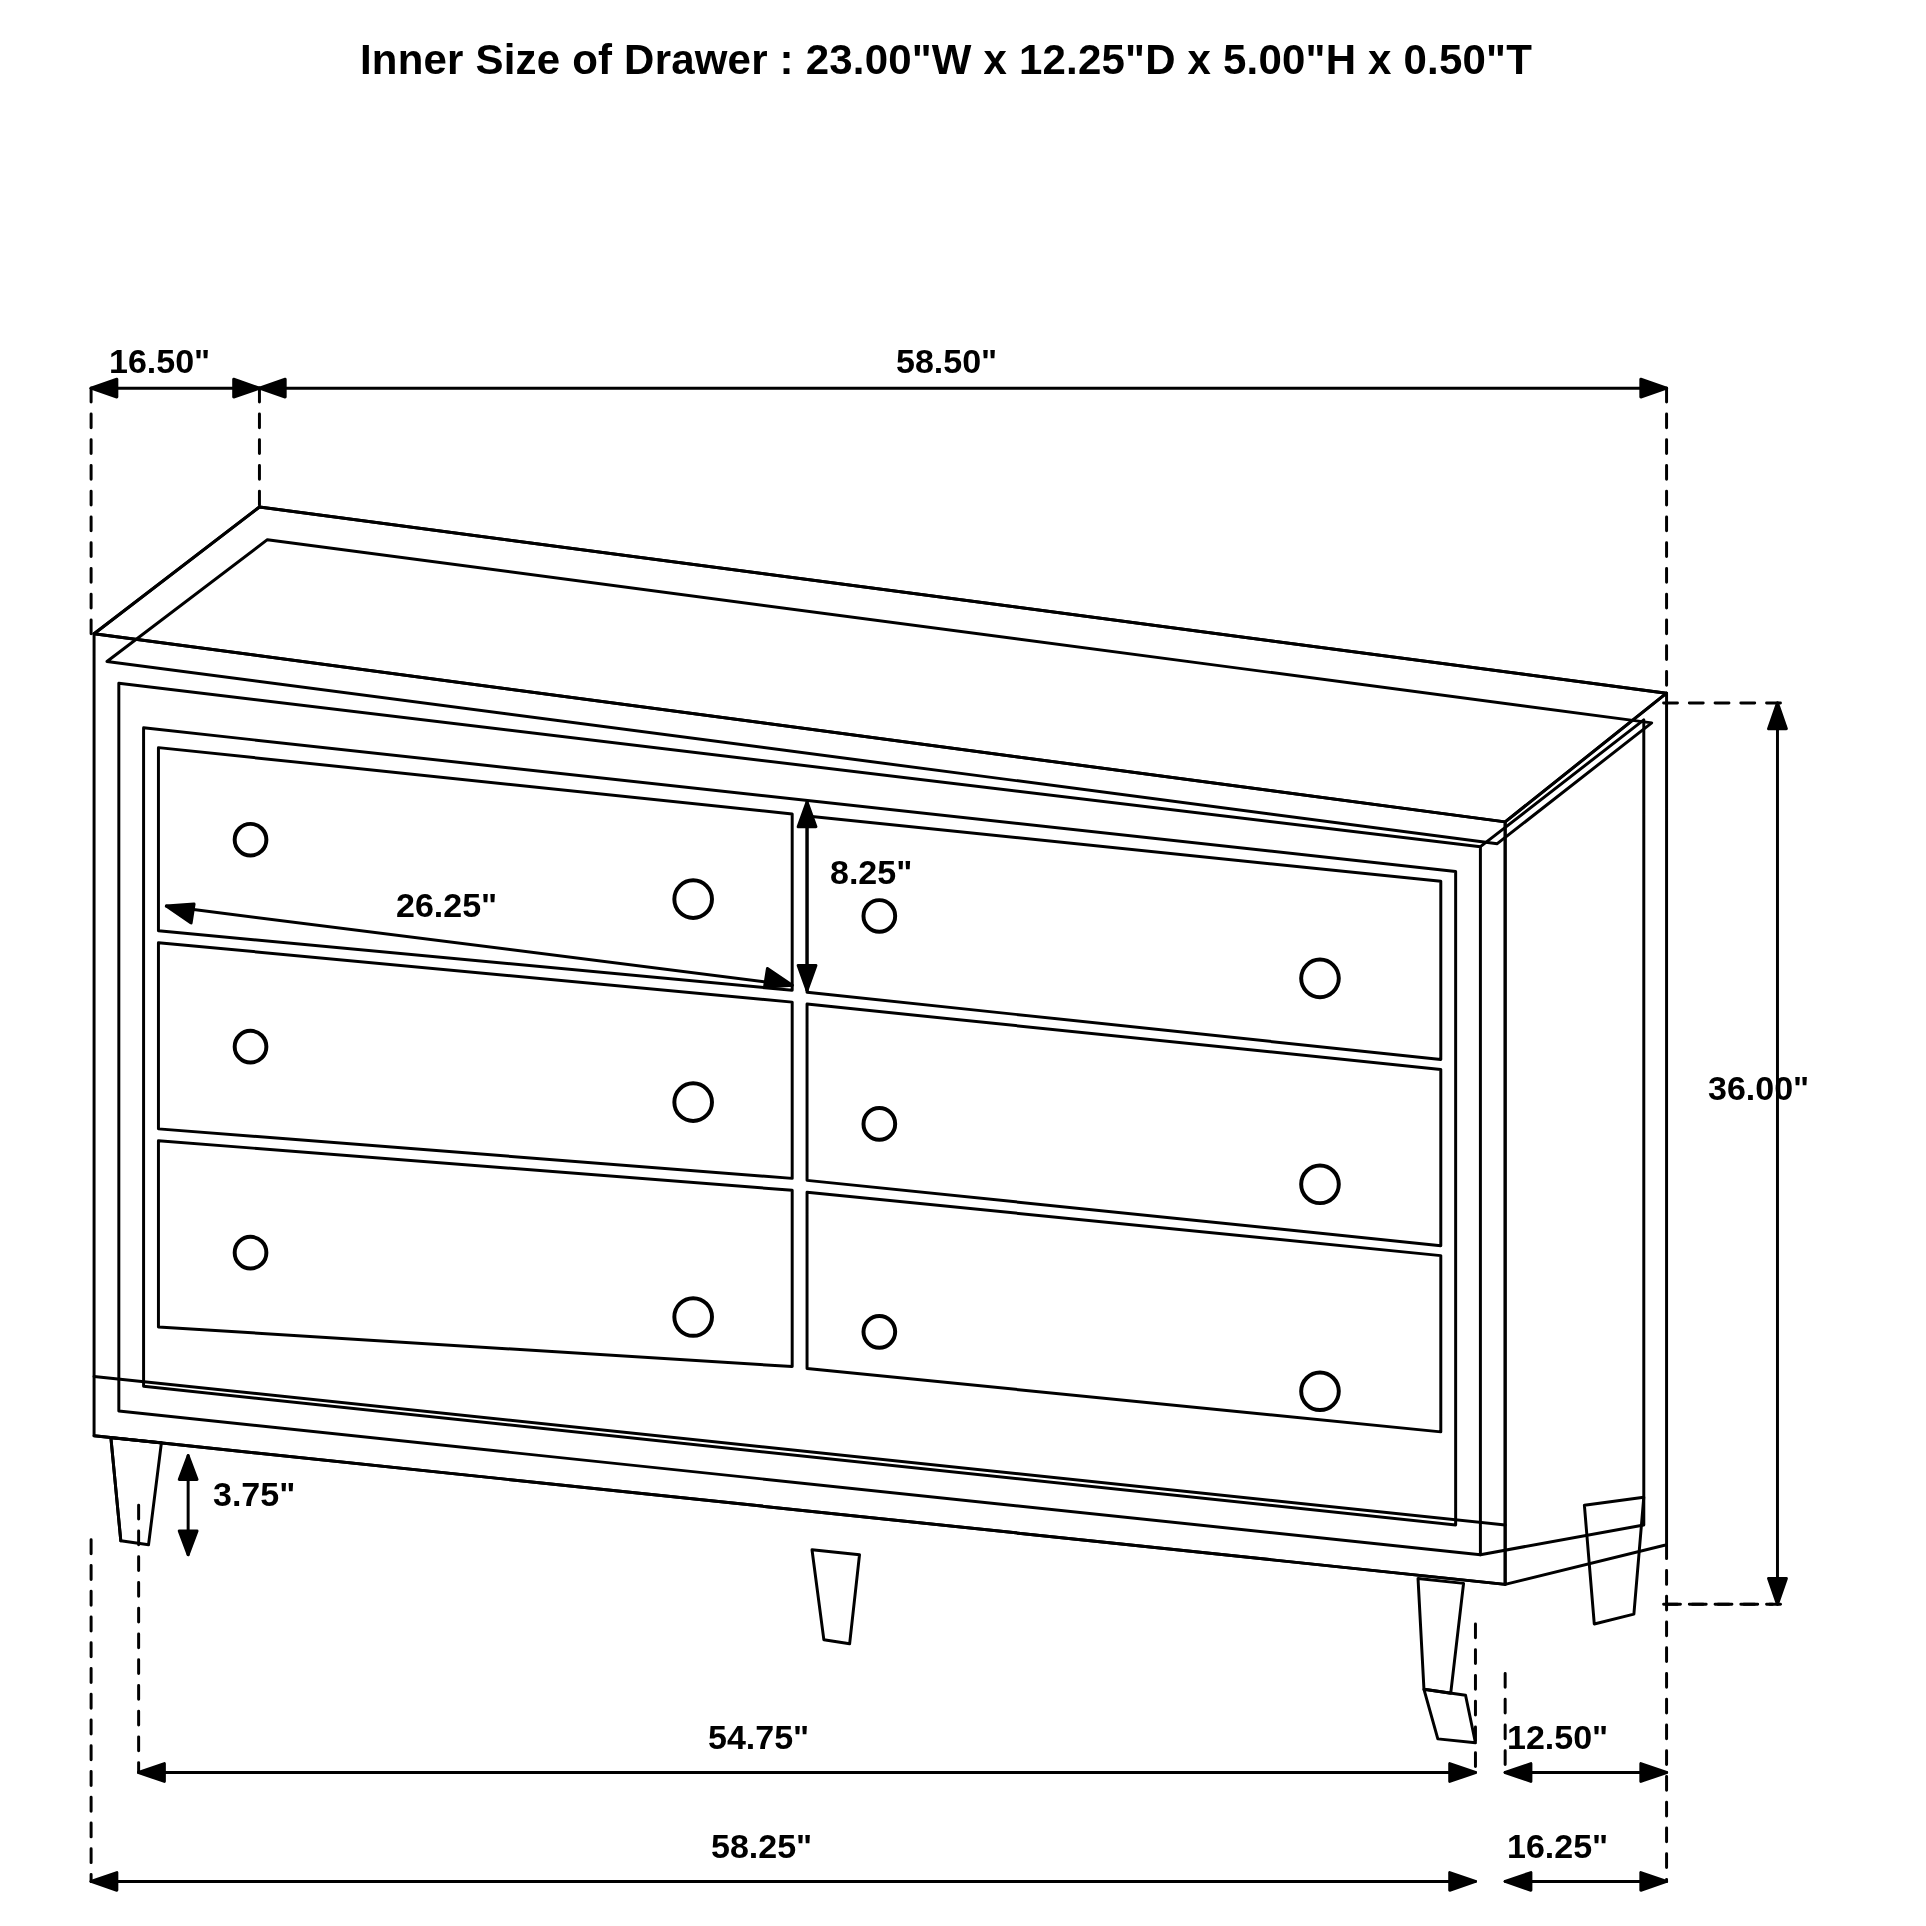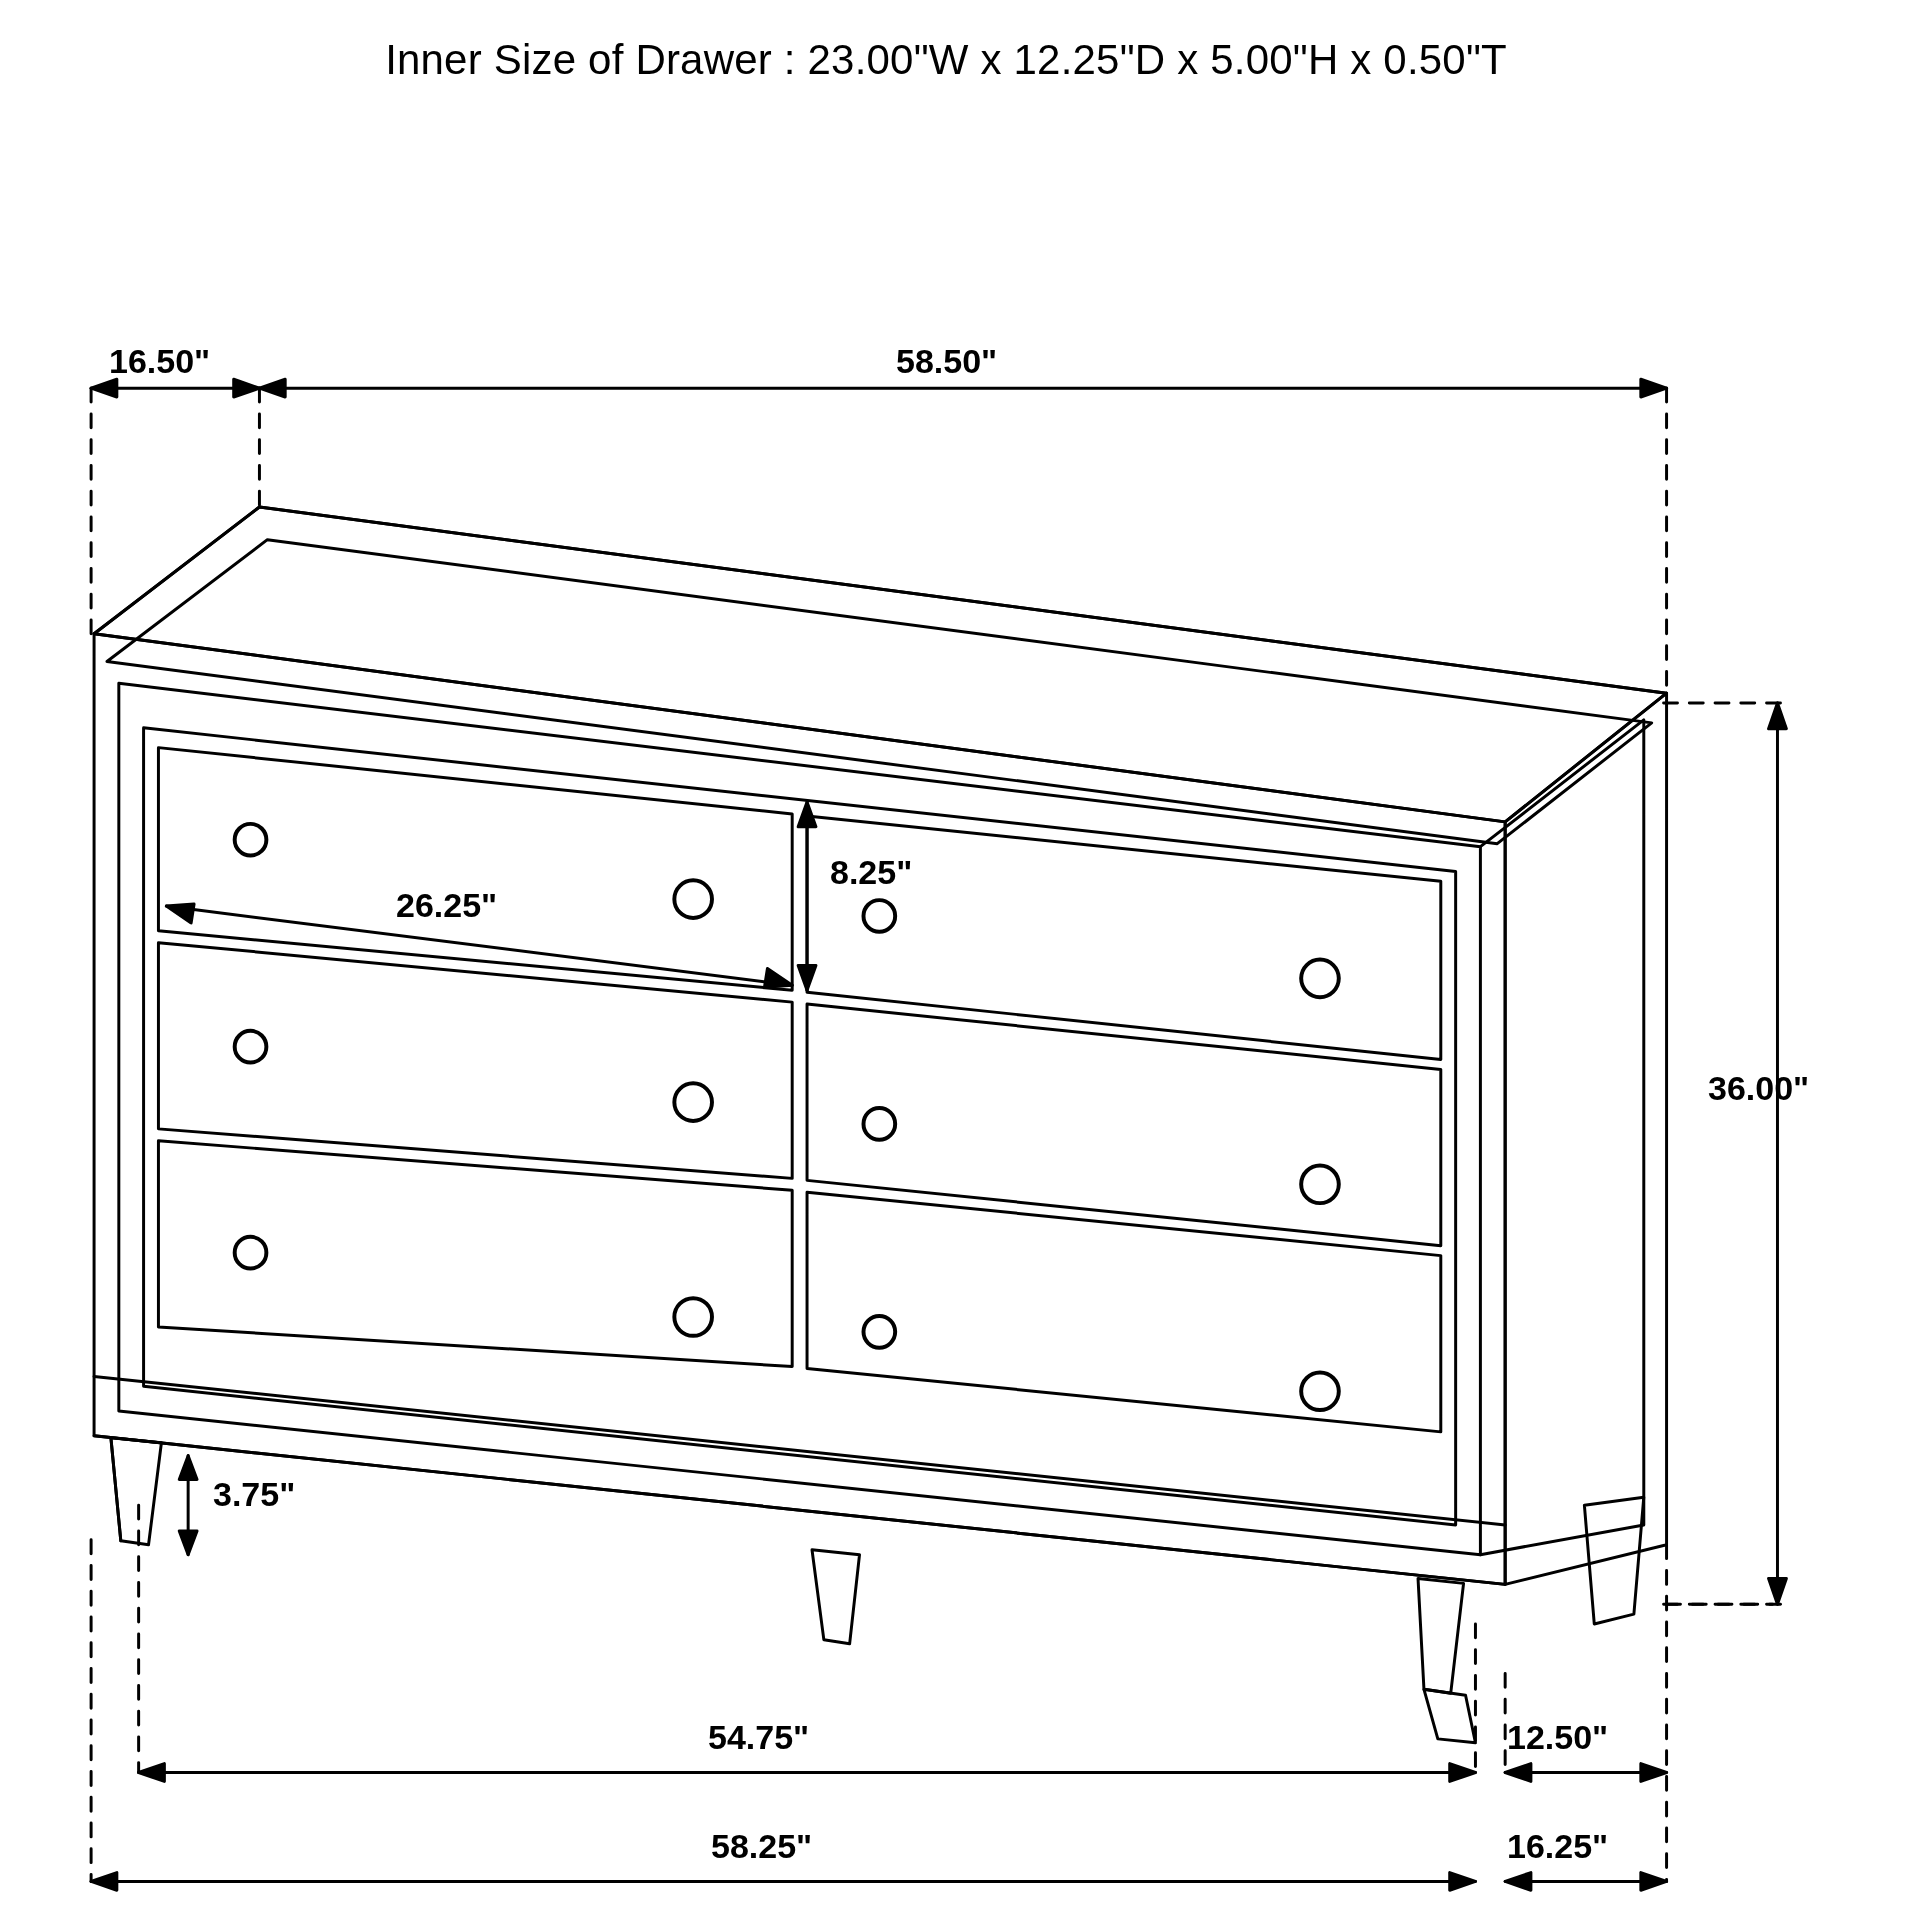--- a/index.html
+++ b/index.html
@@ -1,20 +1,20 @@
 <!DOCTYPE html>
 <html><head>
 <meta charset="utf-8">
 <style>
   html,body{margin:0;padding:0;background:#ffffff;}
   body{width:1927px;height:1927px;overflow:hidden;font-family:"Liberation Sans",sans-serif;color:#000;}
   #stage{position:relative;width:1927px;height:1927px;}
   .title{
     position:absolute;left:0;top:36px;width:1892px;text-align:center;
-    font-size:42px;font-weight:normal;letter-spacing:0.2px;
+    font-size:42px;font-weight:bold;letter-spacing:0.2px;
   }
   .dim{
     position:absolute;font-size:34px;font-weight:bold;white-space:nowrap;
   }
   svg#art{position:absolute;left:0;top:0;width:1927px;height:1927px;}
   .ln{stroke:#000;fill:none;}
 </style>
 </head>
 <body>
 

